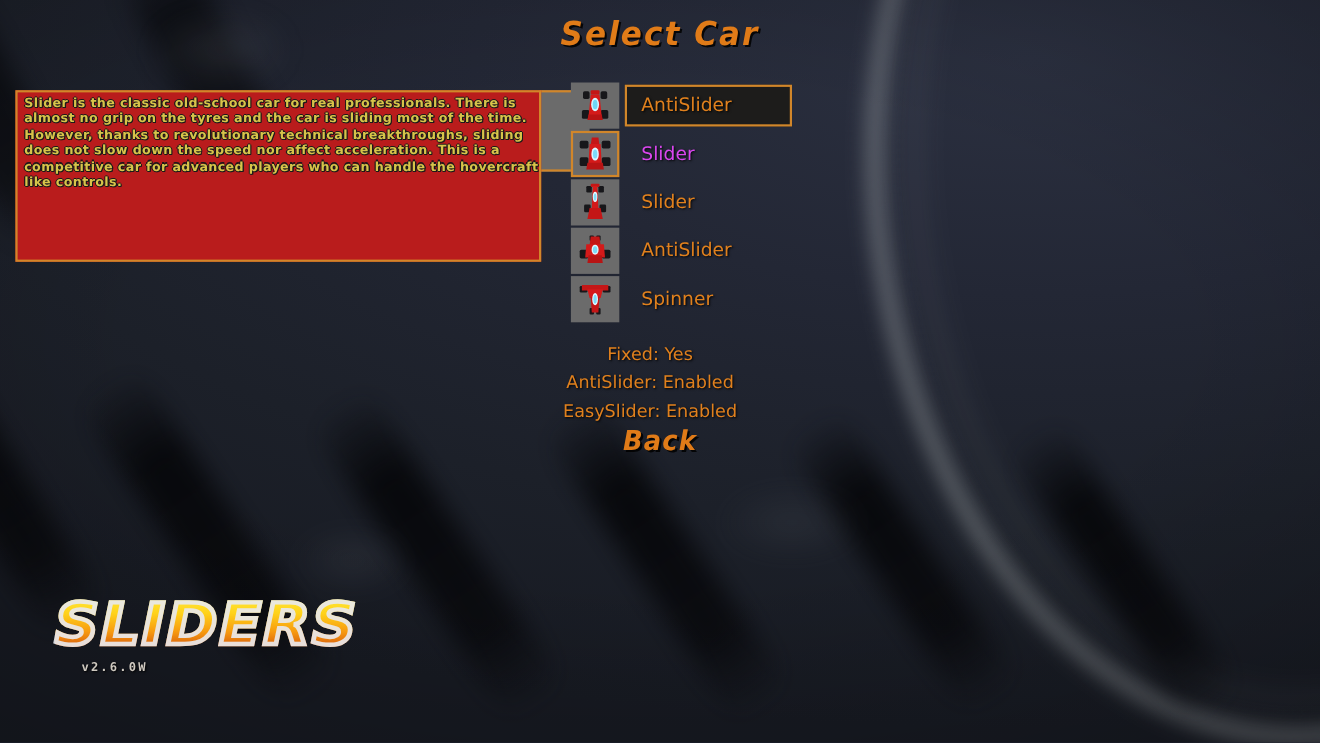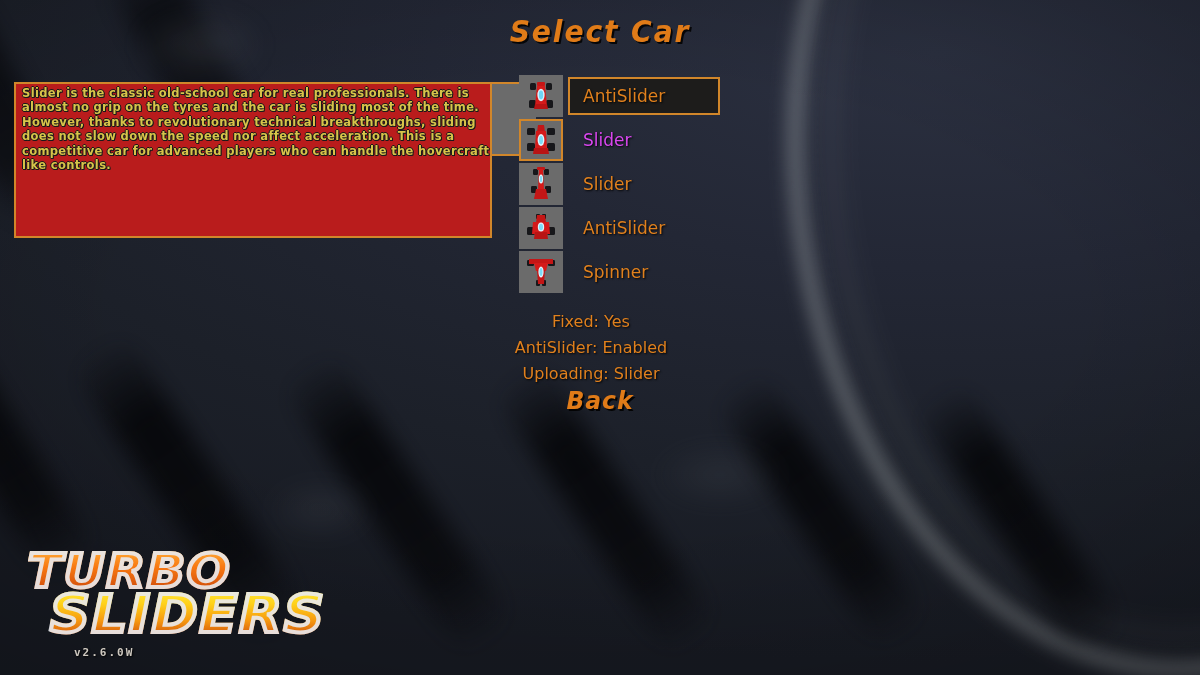--- a/index.html
+++ b/index.html
@@ -309,26 +309,23 @@
         <ellipse cx="16" cy="17" rx="1.5" ry="4" fill="#7cdcf7"></ellipse>
       </svg>
     </div>
     <div class="car-name">Spinner</div>
   </div>
 </div>
 
 <div class="settings">
   <div>Fixed: Yes</div>
   <div>AntiSlider: Enabled</div>
-  <div>Uploading: Slider</div>
+  <div>EasySlider: Enabled</div>
 </div>
 
 <div class="back-btn">Back</div>
 
 <div id="logo">
   <div class="logo-line">
-    <span class="logo-turbo">TURBO</span>
-  </div>
-  <div class="logo-line">
     <span class="logo-sliders">SLIDERS</span>
   </div>
   <div class="logo-version">v2.6.0W</div>
 </div>
 
 </body></html>

